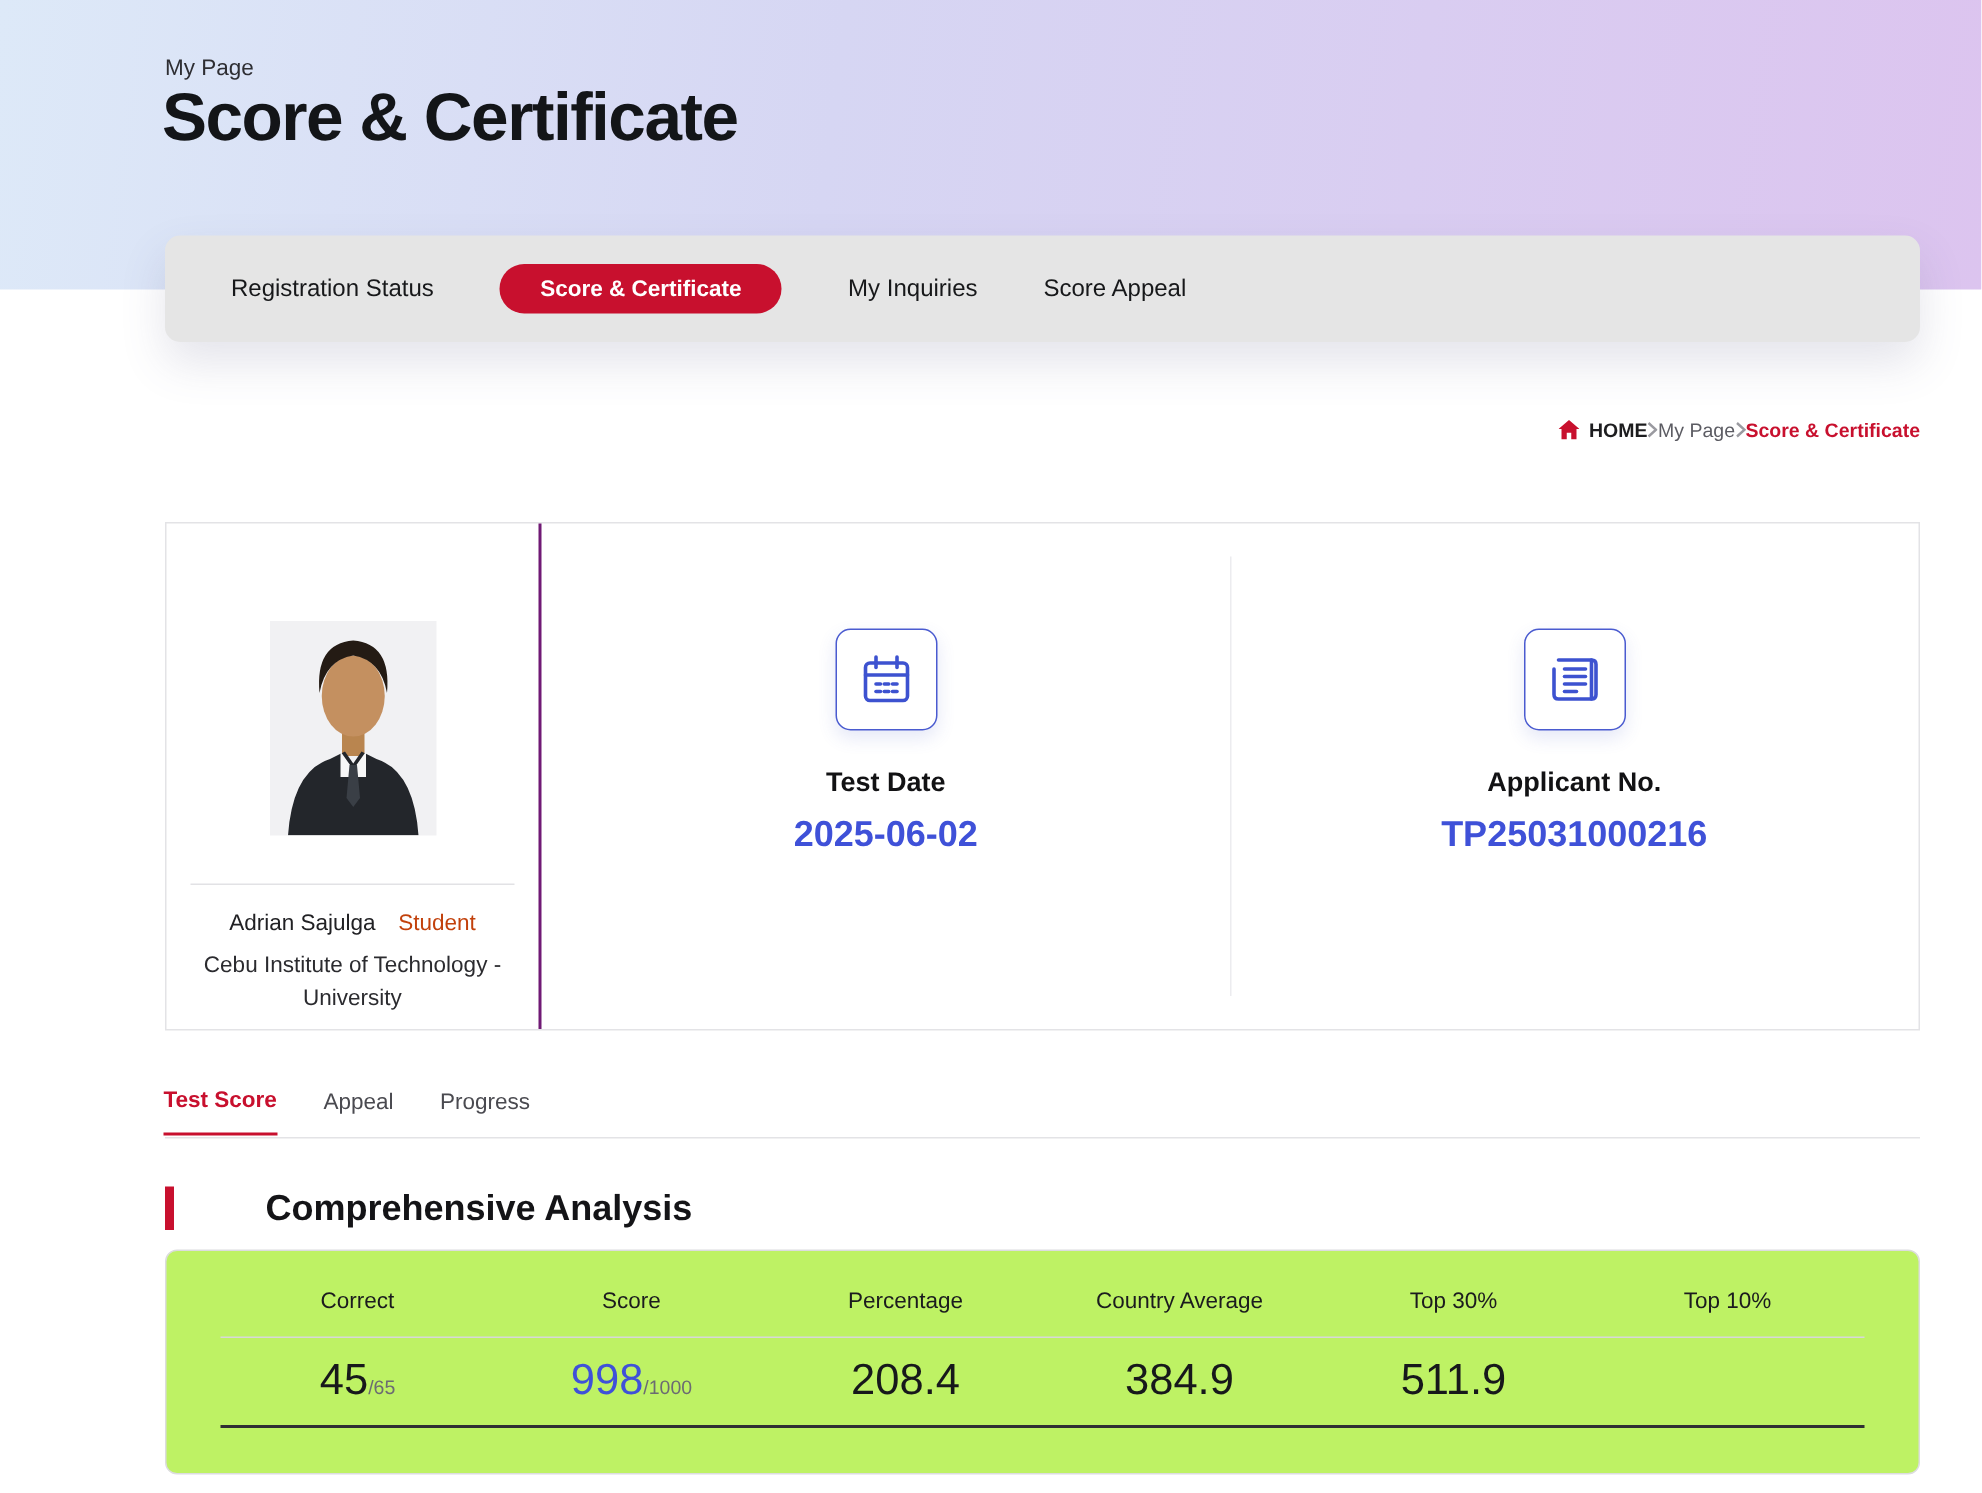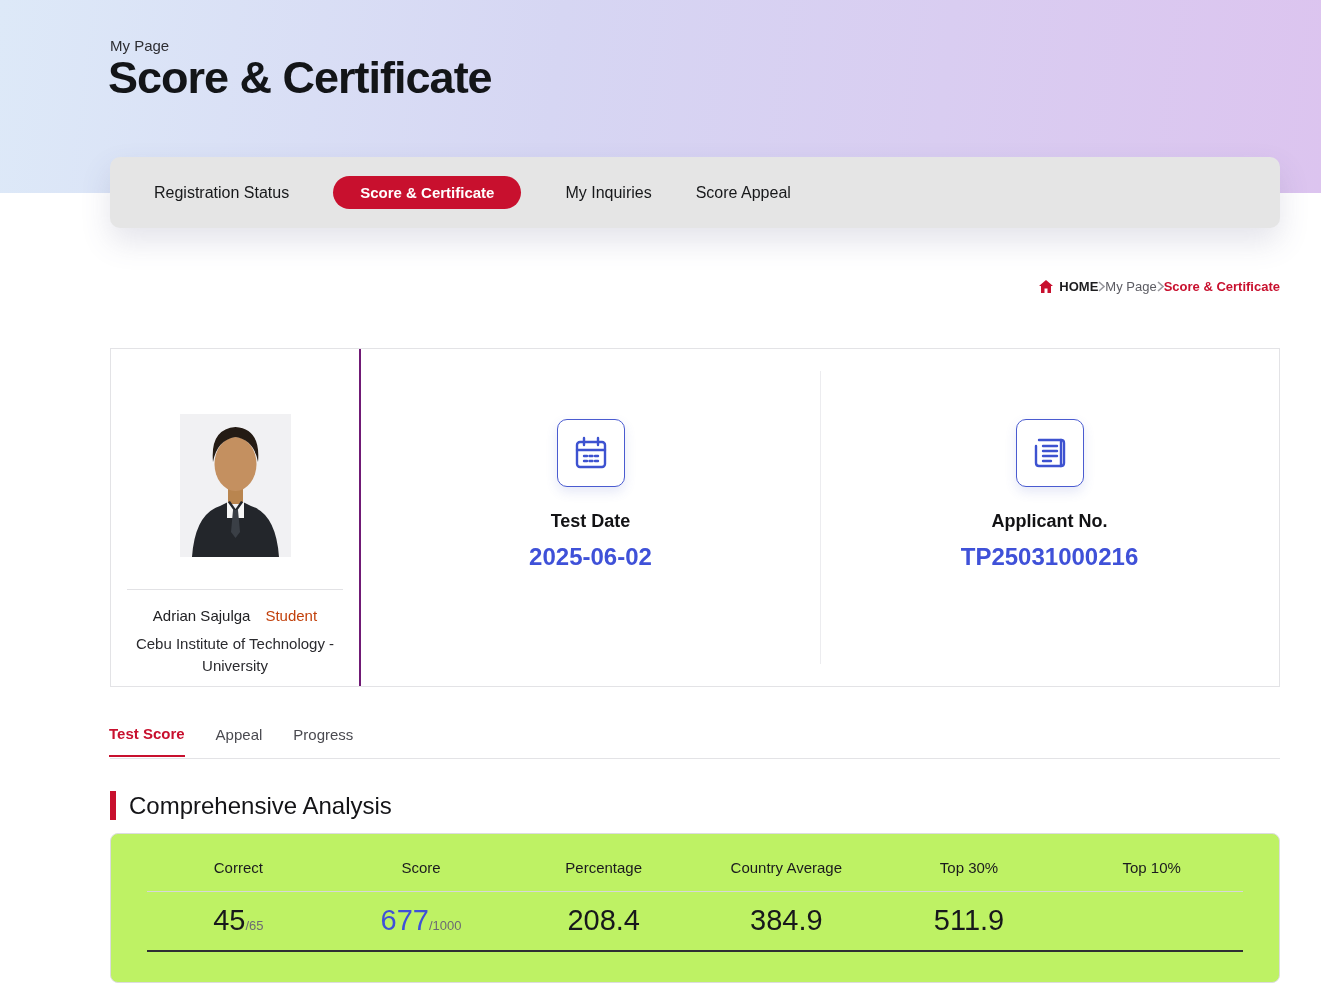--- a/index.html
+++ b/index.html
@@ -77,21 +77,21 @@
   .info-label{margin-top:24px;font-size:18px;font-weight:700;color:#121214;}
   .info-value{margin-top:11px;font-size:24px;font-weight:600;color:var(--value-blue);}
   
   .sub-tabs{position:absolute;left:109px;top:725px;display:flex;gap:31px;font-size:15px;}
   .sub-tab{background:none;border:none;font-family:inherit;font-size:15px;color:#4a4a50;cursor:pointer;padding:0 0 13px;}
   .sub-tab.active{color:var(--accent-red);font-weight:700;border-bottom:2px solid var(--accent-red);}
   .sub-rule{position:absolute;left:110px;width:1170px;top:758px;border-top:1px solid #e3e3e6;}
   
   .section-head{position:absolute;left:110px;top:791px;display:flex;align-items:center;}
   .red-bar{width:6px;height:29px;background:var(--accent-red);margin-right:13px;}
-  .section-title{font-size:24px;font-weight:400;color:#141417;}
+  .section-title{font-size:24px;font-weight:700;color:#141417;margin-left:48px;}
   
   .score-card{
     position:absolute;left:110px;top:833px;width:1170px;height:150px;
     border:1px solid #dcdcdf;border-radius:8px;background:#bef264;padding:0 36px;
   }
   .t-row{display:grid;grid-template-columns:repeat(6,1fr);}
   .t-head{padding:25px 0 15px;}
   .t-head .cell{font-size:15px;color:#1b1b1e;text-align:center;}
   .head-rule{border-top:1px solid #d7d7da;}
   .t-vals{padding:12px 0 13px;align-items:baseline;}
@@ -219,21 +219,21 @@
     <div class="cell">Country Average</div>
     <div class="cell">Top 30%</div>
     <div class="cell">Top 10%</div>
   </div>
   <div class="head-rule"></div>
   <div class="t-row t-vals">
     <div class="cell">
       <span class="big">45</span><span class="frac">/65</span>
     </div>
     <div class="cell">
-      <span class="big blue">677</span><span class="frac">/1000</span>
+      <span class="big blue">998</span><span class="frac">/1000</span>
     </div>
     <div class="cell">
       <span class="big">208.4</span>
     </div>
     <div class="cell">
       <span class="big">384.9</span>
     </div>
     <div class="cell">
       <span class="big">511.9</span>
     </div>

